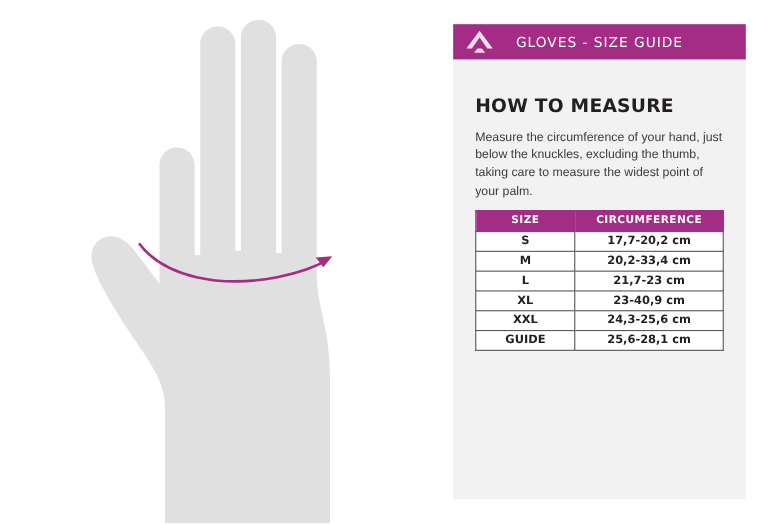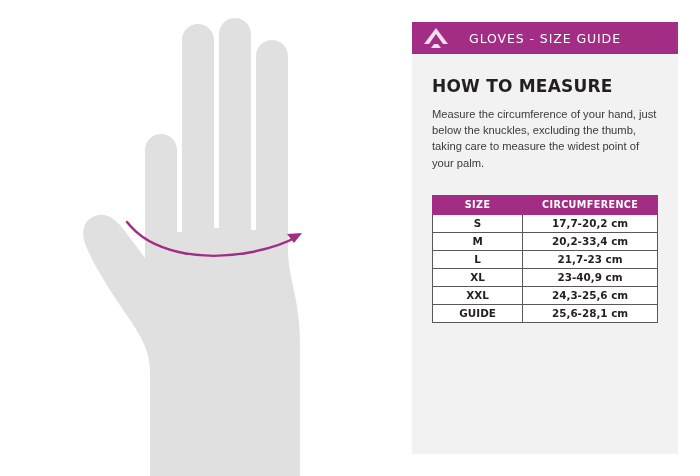--- a/index.html
+++ b/index.html
@@ -68,29 +68,29 @@
     font-family: "DejaVu Sans", sans-serif;
   }
   .card-body {
     padding: 18px 20px 0 20px;
   }
   .measure-title {
     font-size: 17px;
     font-weight: bold;
     color: #231f20;
     letter-spacing: 0.2px;
-    margin: 4px 0 10px 0;
+    margin: 15px 0 10px 0;
     text-transform: uppercase;
     font-family: "DejaVu Sans", sans-serif;
   }
   .measure-text {
     font-size: 11.2px;
     line-height: 1.45;
     color: #3b3b3b;
-    margin: 0 0 24px 0;
+    margin: 0 0 9px 0;
     font-family: "Liberation Sans", sans-serif;
   }
 
   
   .size-table {
     border-collapse: collapse;
     width: 226px;
     table-layout: fixed;
     padding-left: 24px;
   }

